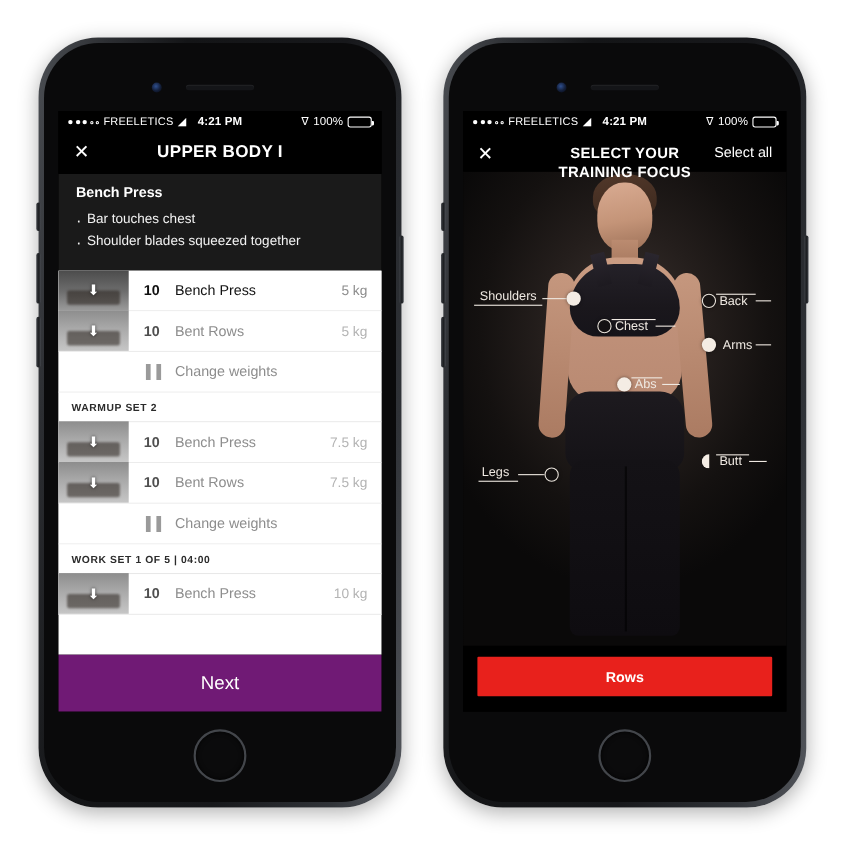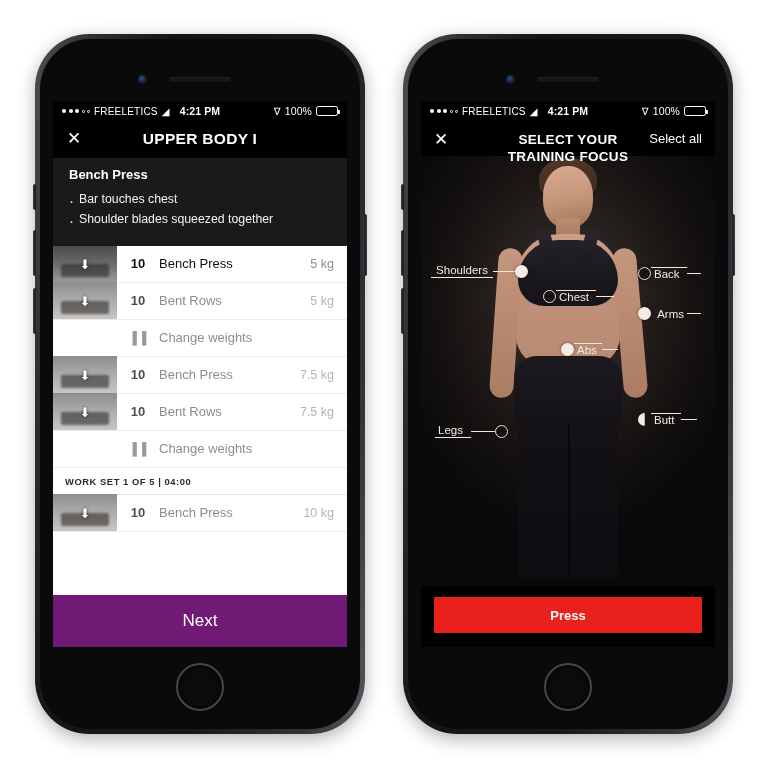--- a/index.html
+++ b/index.html
@@ -500,20 +500,21 @@
             <div class="ex-label">Bent Rows</div>
             <div class="weight">5 kg</div>
           </div>
 
           <div class="set-row">
             <div class="row-change"></div>
             <div class="pause-icon">▐▐</div>
             <div class="ex-label">Change weights</div>
           </div>
 
+          <div class="set-header">WARMUP SET 2</div>
 
           <div class="set-row">
             <div class="thumb">
                 <span class="thumb-arrow">⬇</span>
               </div>
             <div class="reps muted">10</div>
             <div class="ex-label">Bench Press</div>
             <div class="weight">7.5 kg</div>
           </div>
 
@@ -664,20 +665,20 @@
             <span class="mk-line" style="width:16px;"></span>
             <span class="mk-stack" style="width:30px;justify-content:flex-end;">
               <span class="mk-text">Butt</span>
               <span class="mk-underline"></span>
             </span>
           </div>
 
         </div>
 
         <div class="btn-done-wrap">
-          <div class="btn-done">Press</div>
+          <div class="btn-done">Rows</div>
         </div>
 
       </div>
     </div>
   </div>
 
 </div>
 
 </body></html>

